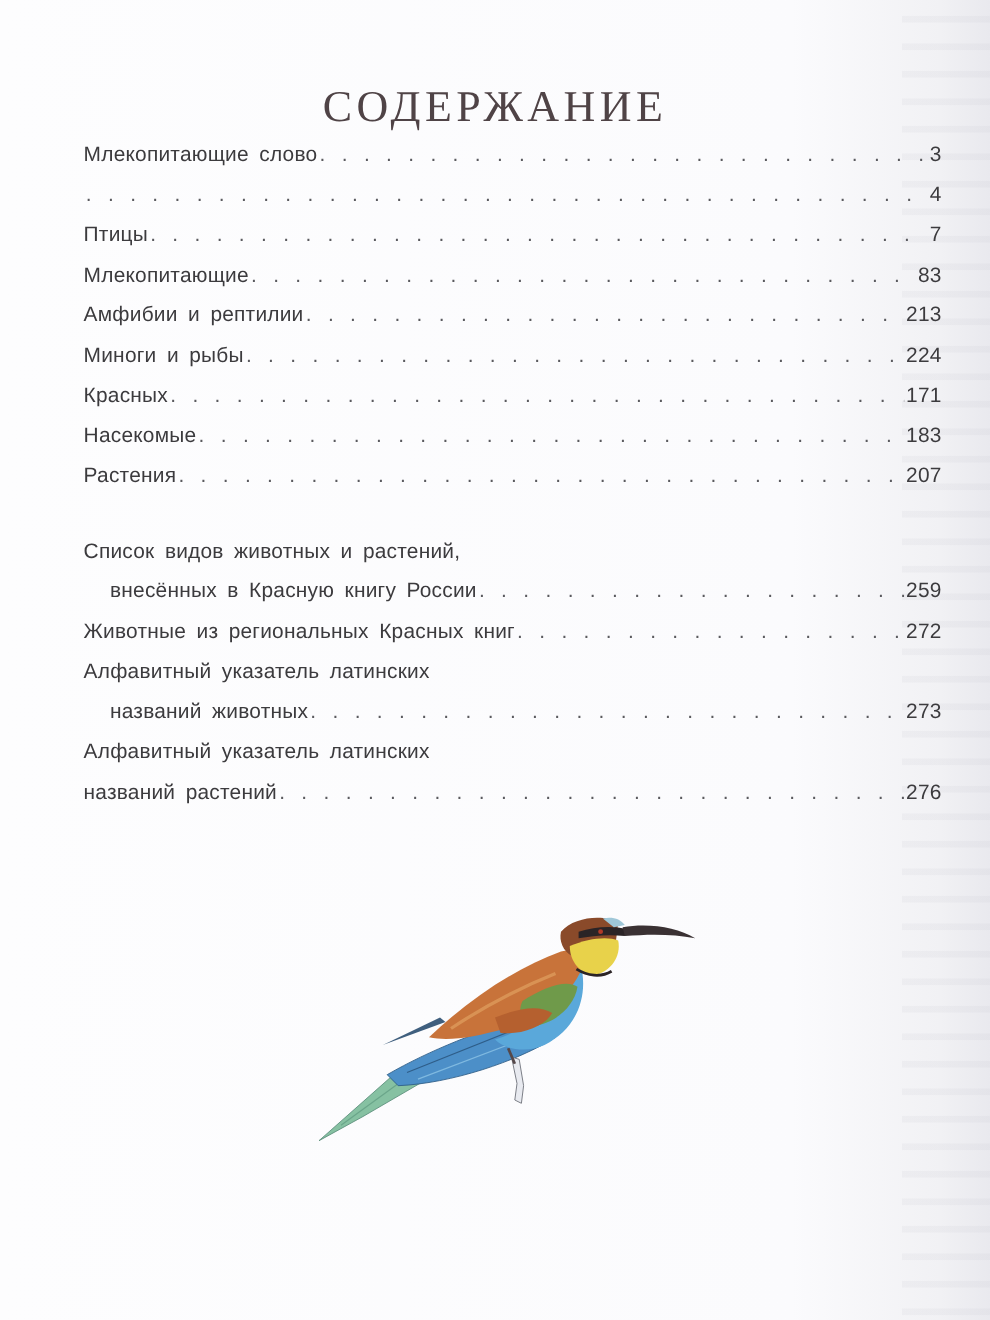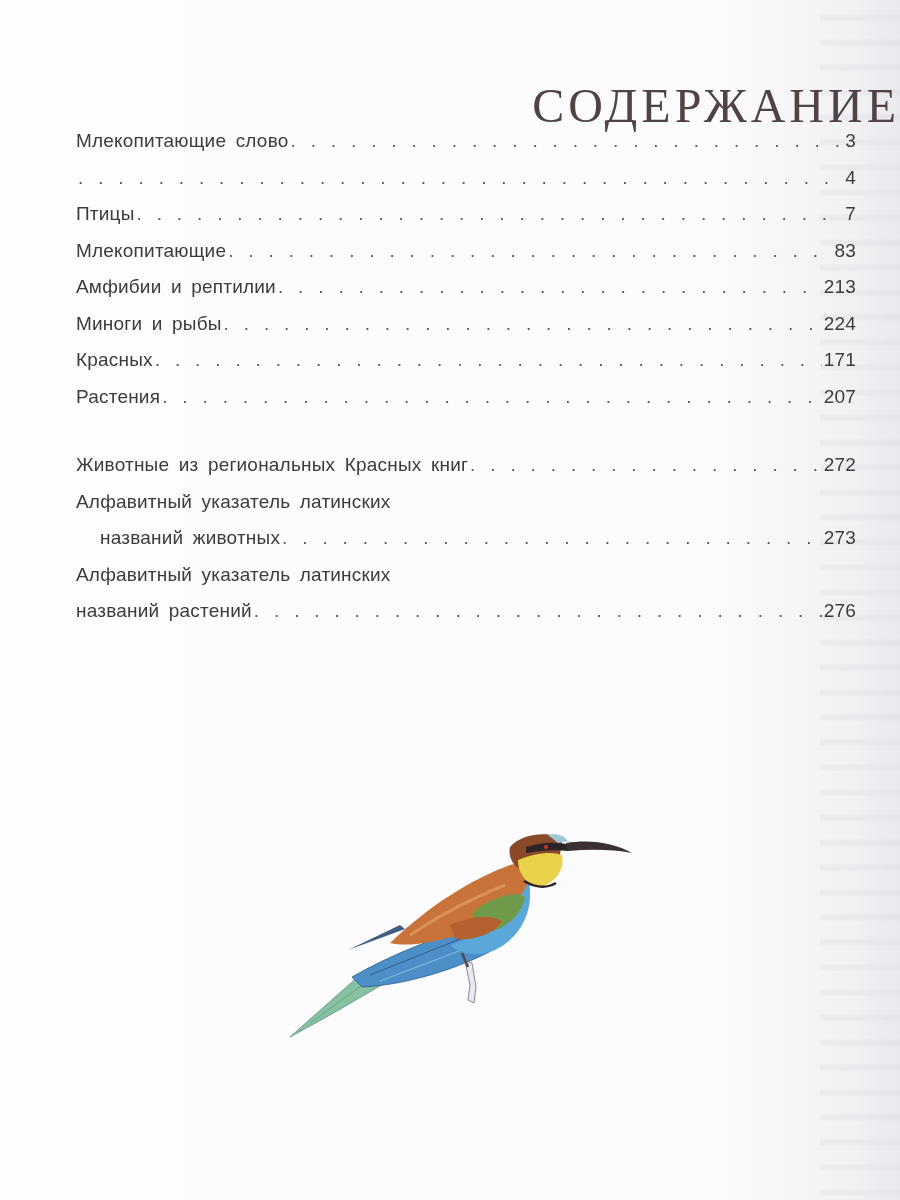--- a/index.html
+++ b/index.html
@@ -14,23 +14,23 @@
       position: absolute; left: 0; top: 0; width: 900px; height: 1200px;
       background: linear-gradient(90deg, #fdfdfe 0%, #fbfbfd 80%, #f1f1f4 95%, #e9e9ee 100%);
     }
     .bleed {
       position: absolute; right: 0; top: 0; width: 80px; height: 1200px;
       background: repeating-linear-gradient(180deg, rgba(200,200,210,0) 0px, rgba(200,200,210,0) 14px, rgba(190,190,200,0.18) 15px, rgba(190,190,200,0.18) 20px, rgba(200,200,210,0) 21px, rgba(200,200,210,0) 25px);
       opacity: 0.7;
     }
     .title {
       position: absolute; left: 0; width: 900px; top: 46px;
-      text-align: right;
+      text-align: center;
       font-family: "Liberation Serif", serif;
-      font-size: 48px; letter-spacing: 4px;
+      font-size: 40px; letter-spacing: 4px;
       color: #4f4346;
       font-weight: normal;
     }
     .toc { position: absolute; left: 76px; width: 780px; top: 130px; }
     .row {
       position: relative; height: 36.5px; display: flex; align-items: baseline;
       font-size: 19px; word-spacing: 4px; letter-spacing: 0.2px;
       color: #3c3b3e;
     }
     .row .label { white-space: nowrap; }
@@ -87,27 +87,42 @@
       <span class="label">Миноги и рыбы</span>
       <span class="dots"></span>
       <span class="page-num">224</span>
     </div>
     <div class="row">
       <span class="label">Красных</span>
       <span class="dots"></span>
       <span class="page-num">171</span>
     </div>
     <div class="row">
+      <span class="label">Насекомые</span>
+      <span class="dots"></span>
+      <span class="page-num">183</span>
+    </div>
+    <div class="row">
       <span class="label">Растения</span>
       <span class="dots"></span>
       <span class="page-num">207</span>
     </div>
 
     <div class="gap"></div>
 
+    <div>
+      <div class="row">
+        <span class="label">Список видов животных и растений,</span>
+      </div>
+      <div class="row indent">
+        <span class="label">внесённых в Красную книгу России</span>
+        <span class="dots"></span>
+        <span class="page-num">259</span>
+      </div>
+    </div>
     <div class="row">
       <span class="label">Животные из региональных Красных книг</span>
       <span class="dots"></span>
       <span class="page-num">272</span>
     </div>
     <div>
       <div class="row">
         <span class="label">Алфавитный указатель латинских</span>
       </div>
       <div class="row indent">

